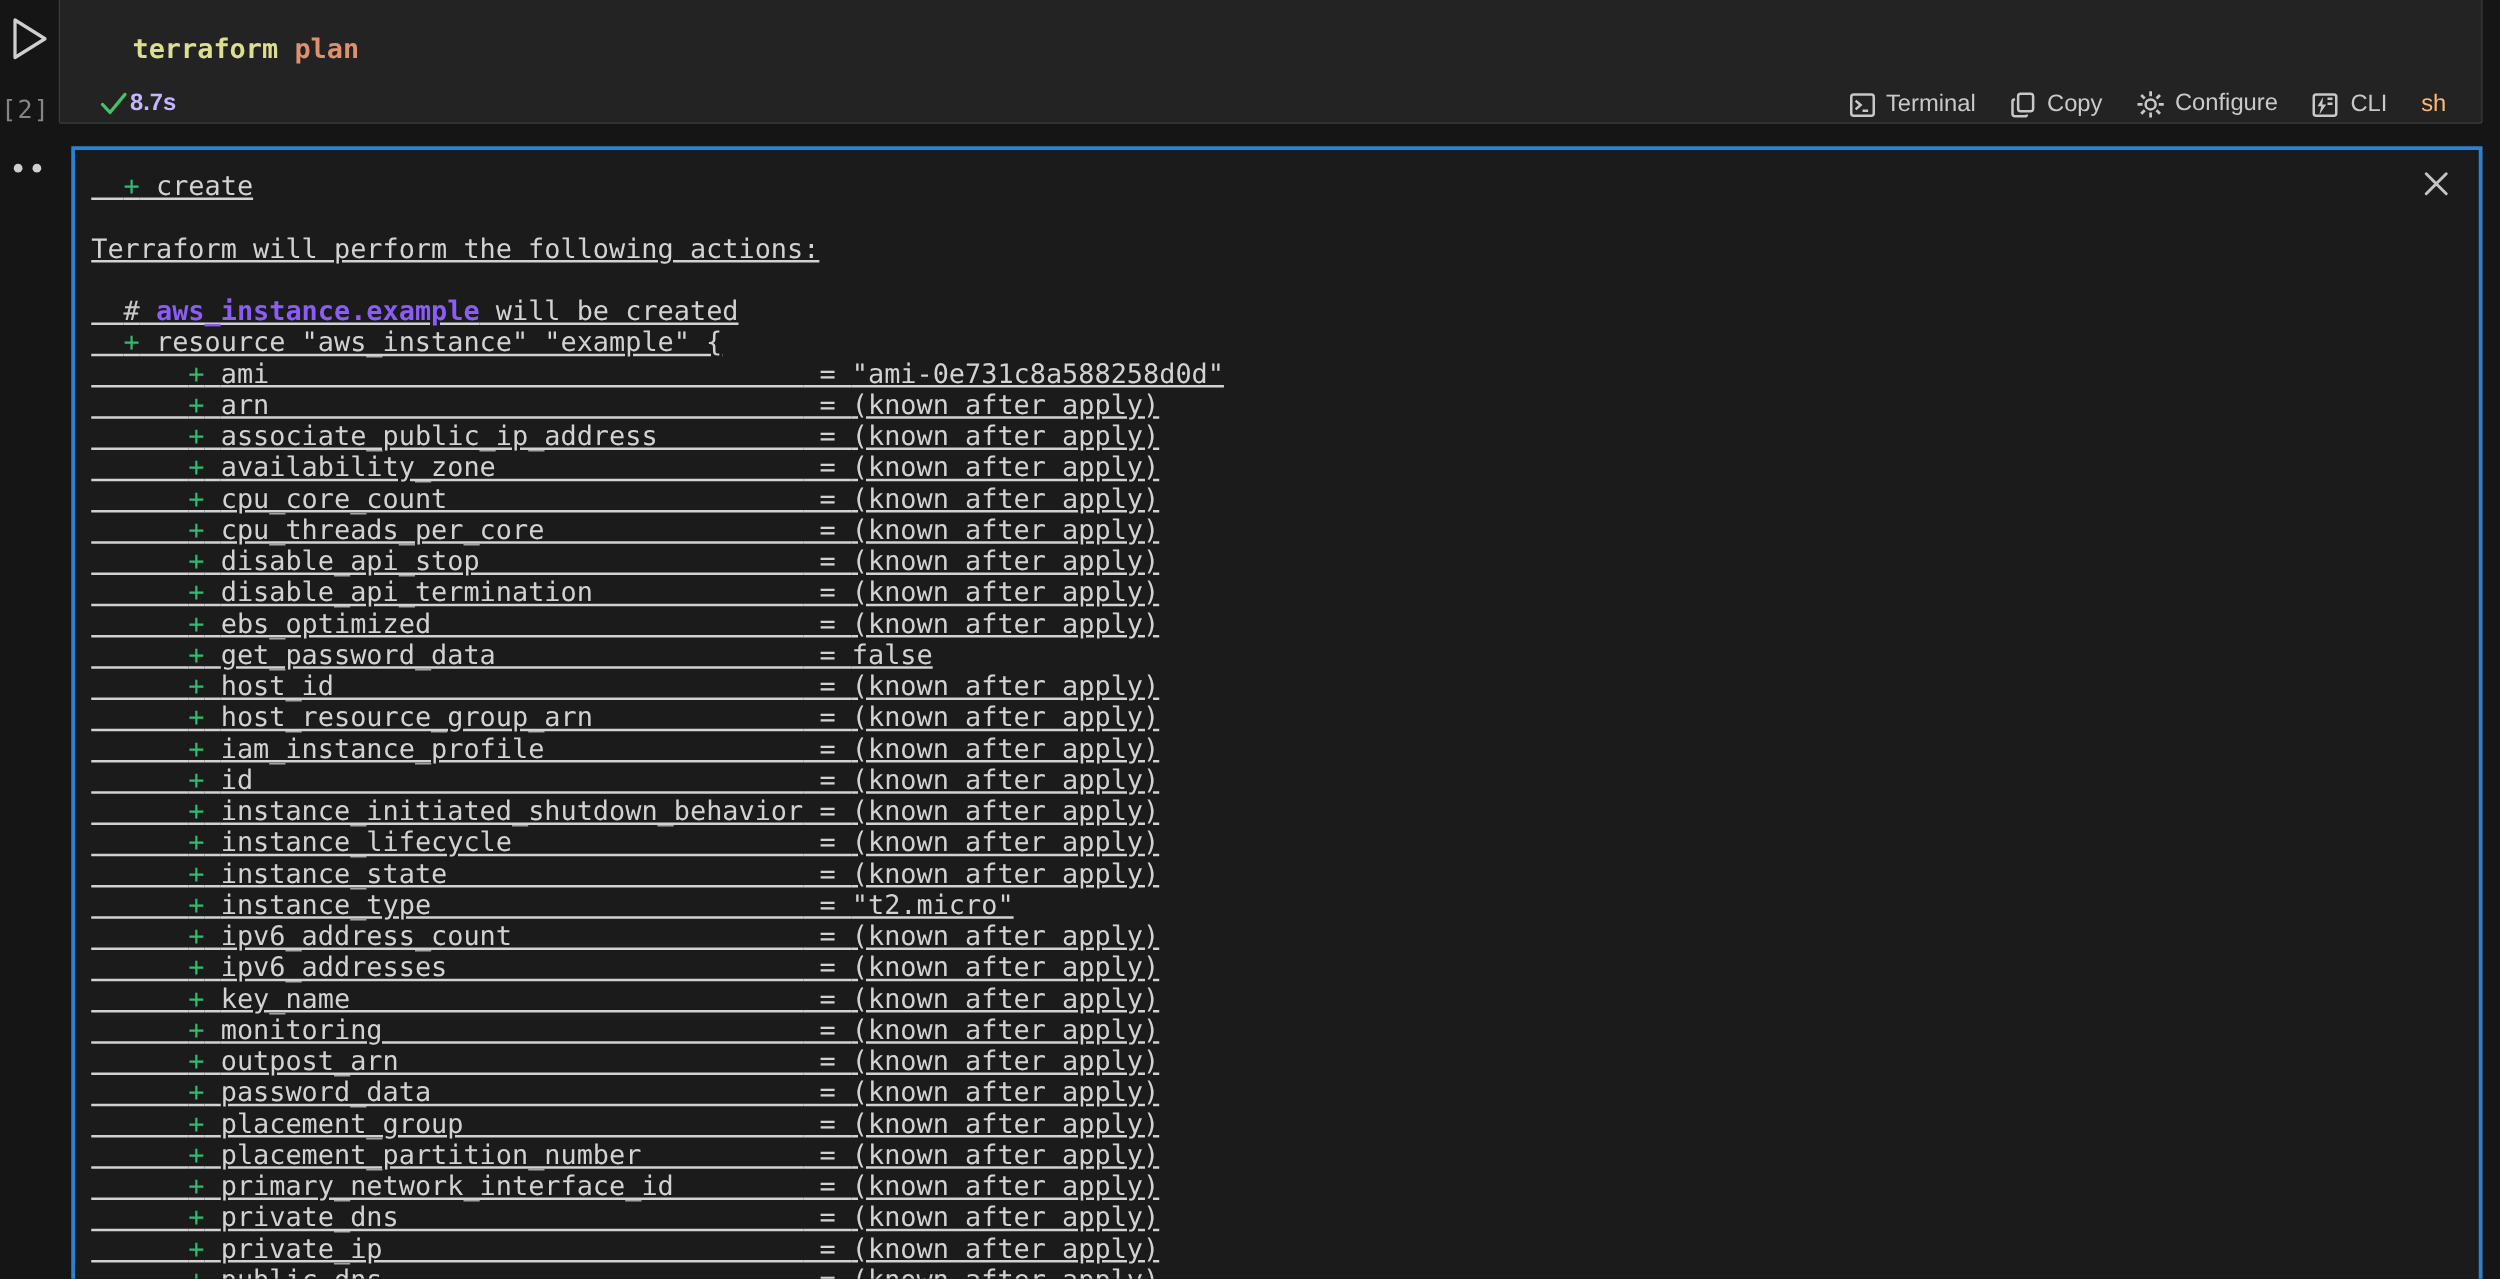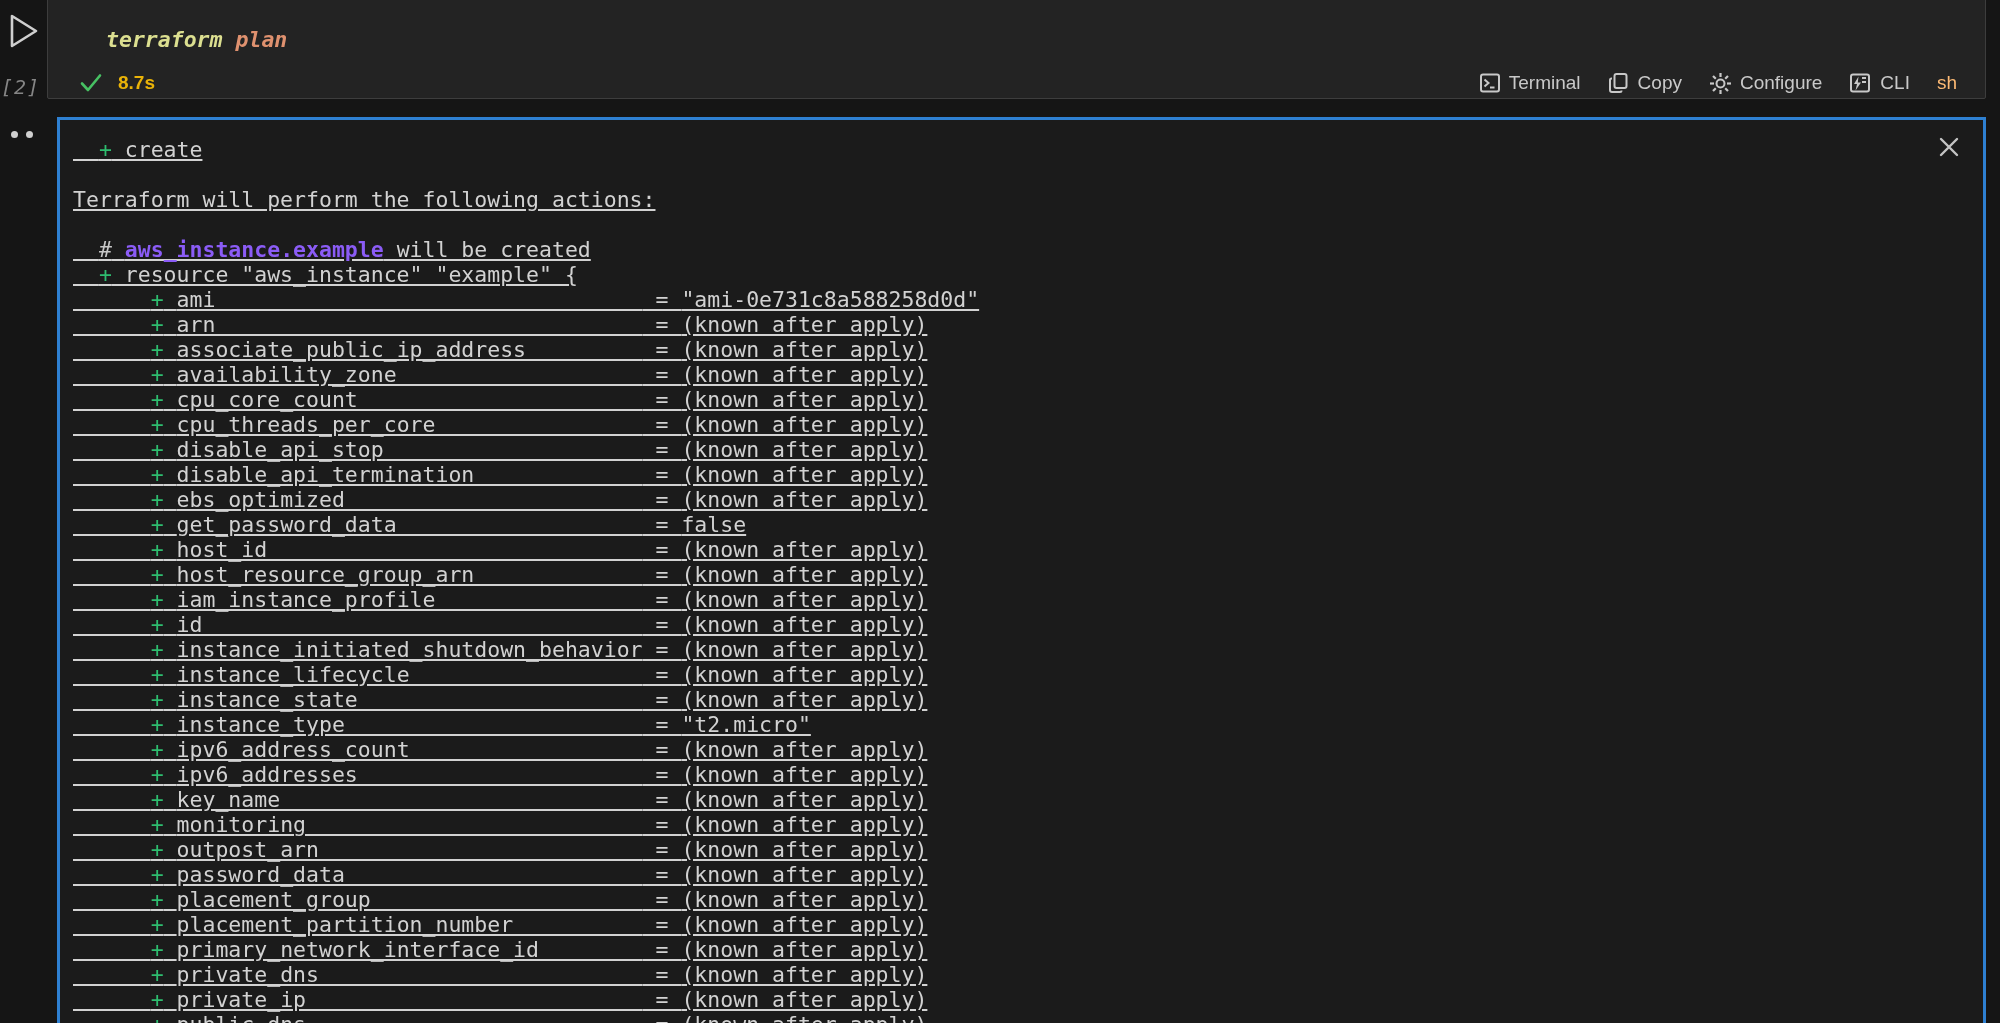--- a/index.html
+++ b/index.html
@@ -3,21 +3,21 @@
 <meta charset="utf-8">
 <style>
   * { box-sizing: border-box; margin: 0; padding: 0; }
   html, body { width: 2000px; height: 1023px; overflow: hidden; }
   body {
     position: relative;
     background: #151515;
     font-family: "Liberation Sans", sans-serif;
     color: #d2d2d2;
   }
-  .mono { font-family: "DejaVu Sans Mono", monospace; font-style: italic; }
+  .mono { font-family: "DejaVu Sans Mono", monospace; }
 
   
   .run-btn {
     position: absolute; left: 7px; top: 12px; width: 34px; height: 38px;
     background: none; border: none; cursor: pointer;
   }
   .exec-count {
     position: absolute; left: 1px; top: 75px; width: 42px;
     color: #858585; font-size: 20px; letter-spacing: 1px;
   }
@@ -40,22 +40,22 @@
   }
   .command {
     position: absolute; left: 58px; top: 44px;
     font-size: 21.5px; font-weight: 600; cursor: text;
   }
   .command span { margin-right: 13px; }
   .cell-footer {
     position: absolute; left: 30px; right: 28px; top: 86px; height: 28px;
     display: flex; align-items: center;
   }
-  .duration { margin-left: 14px; font-size: 19px; font-weight: 700; color: #eab308; }
-  .cell-toolbar { margin-left: auto; display: flex; align-items: center; gap: 27px; }
+  .duration { font-size: 19px; font-weight: 700; color: #c4b5fd; }
+  .cell-toolbar { margin-left: auto; display: flex; align-items: flex-end; gap: 27px; }
   .tb-item {
     display: flex; align-items: center; gap: 8px;
     background: none; border: none; cursor: pointer;
     color: #c9c9c9; font-size: 19px; font-family: "Liberation Sans", sans-serif;
   }
   .lang-label { color: #fdba74; font-size: 19px; }
 
   
   .output-panel {
     position: absolute; left: 57px; top: 117px; width: 1929px; height: 930px;

